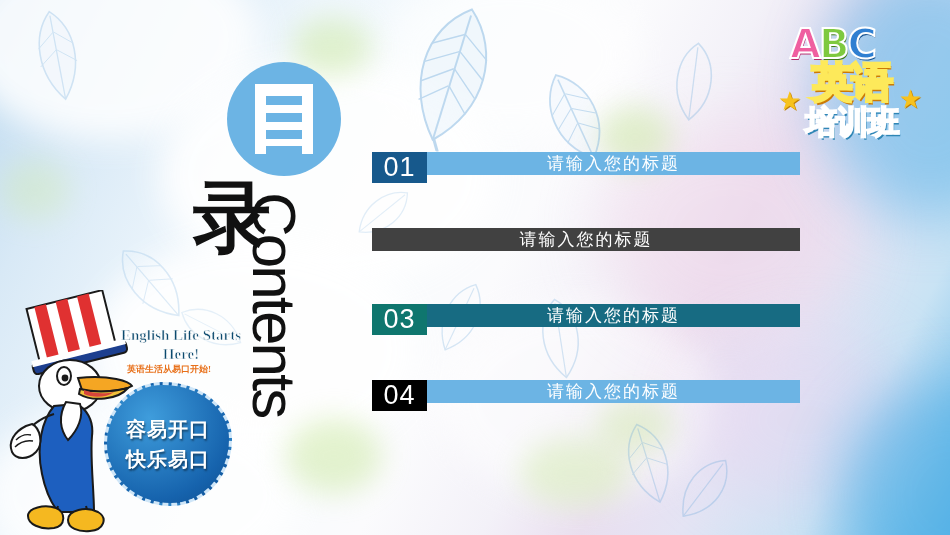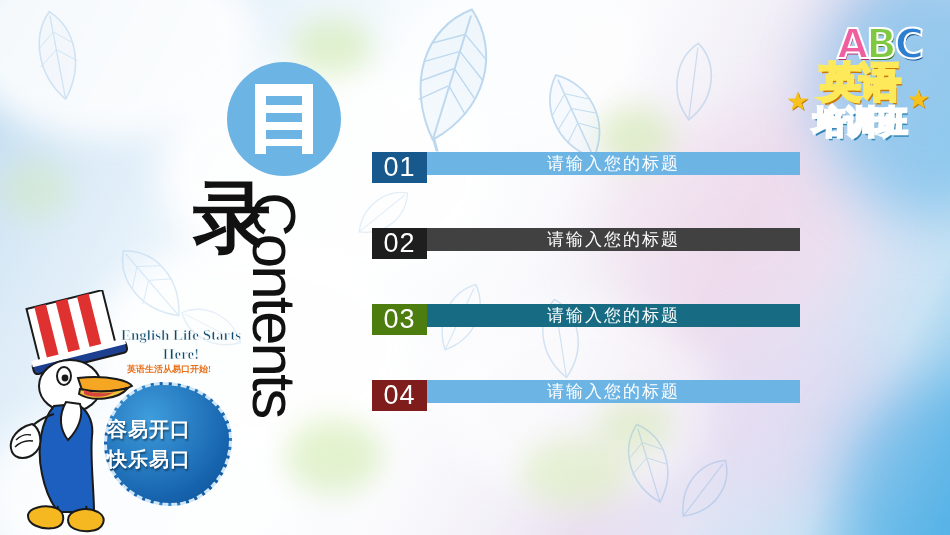--- a/index.html
+++ b/index.html
@@ -60,42 +60,42 @@
     color:#ffffff;font-size:27px;letter-spacing:1px;font-weight:400;
     font-family:"Liberation Sans",sans-serif;
   }
   .bar{
     flex:1 1 auto;display:flex;align-items:center;justify-content:center;
     color:#ffffff;font-size:17px;letter-spacing:2px;
     font-family:"DejaVu Sans","Liberation Sans",sans-serif;
   }
 
   
-  #logo{position:absolute;right:16px;top:8px;width:150px;height:150px;text-align:right;}
+  #logo{position:absolute;right:24px;top:8px;width:150px;height:150px;}
   .logo-abc{
     position:absolute;top:14px;left:14px;width:124px;height:44px;
     font-size:40px;font-weight:700;font-family:"DejaVu Sans",sans-serif;
     letter-spacing:-2px;line-height:44px;
   }
   .logo-abc span{display:inline-block;}
   .la{color:#ef5fa0;-webkit-text-stroke:2px #ffffff;text-shadow:1px 2px 0 #b8296c;}
   .lb{color:#7ec93f;-webkit-text-stroke:2px #ffffff;text-shadow:1px 2px 0 #3f7b17;}
   .lc{color:#2f7fd1;-webkit-text-stroke:2px #ffffff;text-shadow:1px 2px 0 #12508f;}
   .logo-cn1{
     position:absolute;top:48px;left:6px;width:140px;height:52px;
     display:flex;align-items:center;justify-content:center;
     font-size:41px;font-weight:700;color:#f7a821;letter-spacing:-1px;
     -webkit-text-stroke:3px #fde95a;
     text-shadow:2px 3px 0 #cc7a06;
     font-family:"DejaVu Sans",sans-serif;
   }
   .logo-cn2{
     position:absolute;top:92px;left:2px;width:148px;height:46px;
     display:flex;align-items:center;justify-content:center;
-    font-size:32px;font-weight:700;color:#9fe1f7;letter-spacing:-1px;
+    font-size:32px;font-weight:400;color:#9fe1f7;letter-spacing:-1px;
     -webkit-text-stroke:3px #ffffff;
     text-shadow:2px 3px 0 #2f86b5;
     font-family:"DejaVu Sans",sans-serif;
   }
   .star{position:absolute;color:#f7c21d;font-size:26px;text-shadow:1px 1px 0 #c07f05;}
 
   
   #mascot{position:absolute;left:0;bottom:0;width:250px;height:245px;}
   .slogan-en{
     position:absolute;left:104px;top:36px;width:130px;
@@ -106,21 +106,21 @@
   .slogan-cn{
     position:absolute;left:104px;top:73px;width:130px;text-align:center;
     font-size:9px;color:#e8701a;font-family:Liberation Serif, serif;
     font-weight:700;
   }
   .bubble{
     position:absolute;left:104px;top:92px;width:122px;height:118px;
     background:radial-gradient(circle at 35% 28%, #3f9ddc 0%, #1663ad 70%, #0d4d8e 100%);
     border-radius:46% 54% 48% 52%/50% 46% 54% 50%;
     border:3px dashed #cfe6f8;
-    display:flex;flex-direction:column;justify-content:center;
+    display:flex;flex-direction:column;align-items:center;justify-content:center;
   }
   .bubble div{
     color:#ffffff;font-size:20px;font-weight:700;letter-spacing:1px;
     font-family:"DejaVu Sans",sans-serif;line-height:30px;
     text-shadow:1px 2px 2px rgba(0,0,0,.45);
   }
 </style>
 </head>
 <body>
 
@@ -265,31 +265,30 @@
   </div>
 
   <div id="rows">
 
     <div class="row" style="top:152px;">
       <div class="num" style="background:#17598c;">01</div>
       <div class="bar" style="background:#6cb4e4;">请输入您的标题</div>
     </div>
 
     <div class="row" style="top:228px;">
-      <div class="num" style="background:#1e1e1e;">02</div>
       <div class="bar" style="background:#414141;">请输入您的标题</div>
     </div>
 
     <div class="row" style="top:304px;">
-      <div class="num" style="background:#4d7c0f;">03</div>
+      <div class="num" style="background:#0f766e;">03</div>
       <div class="bar" style="background:#176b82;">请输入您的标题</div>
     </div>
 
     <div class="row" style="top:380px;">
-      <div class="num" style="background:#7f1d1d;">04</div>
+      <div class="num" style="background:#000000;">04</div>
       <div class="bar" style="background:#6cb4e4;">请输入您的标题</div>
     </div>
 
   </div>
 
   <div id="logo">
     <div class="logo-abc">
       <span class="la">A</span><span class="lb">B</span><span class="lc">C</span>
     </div>
     <div class="logo-cn1">英语</div>

